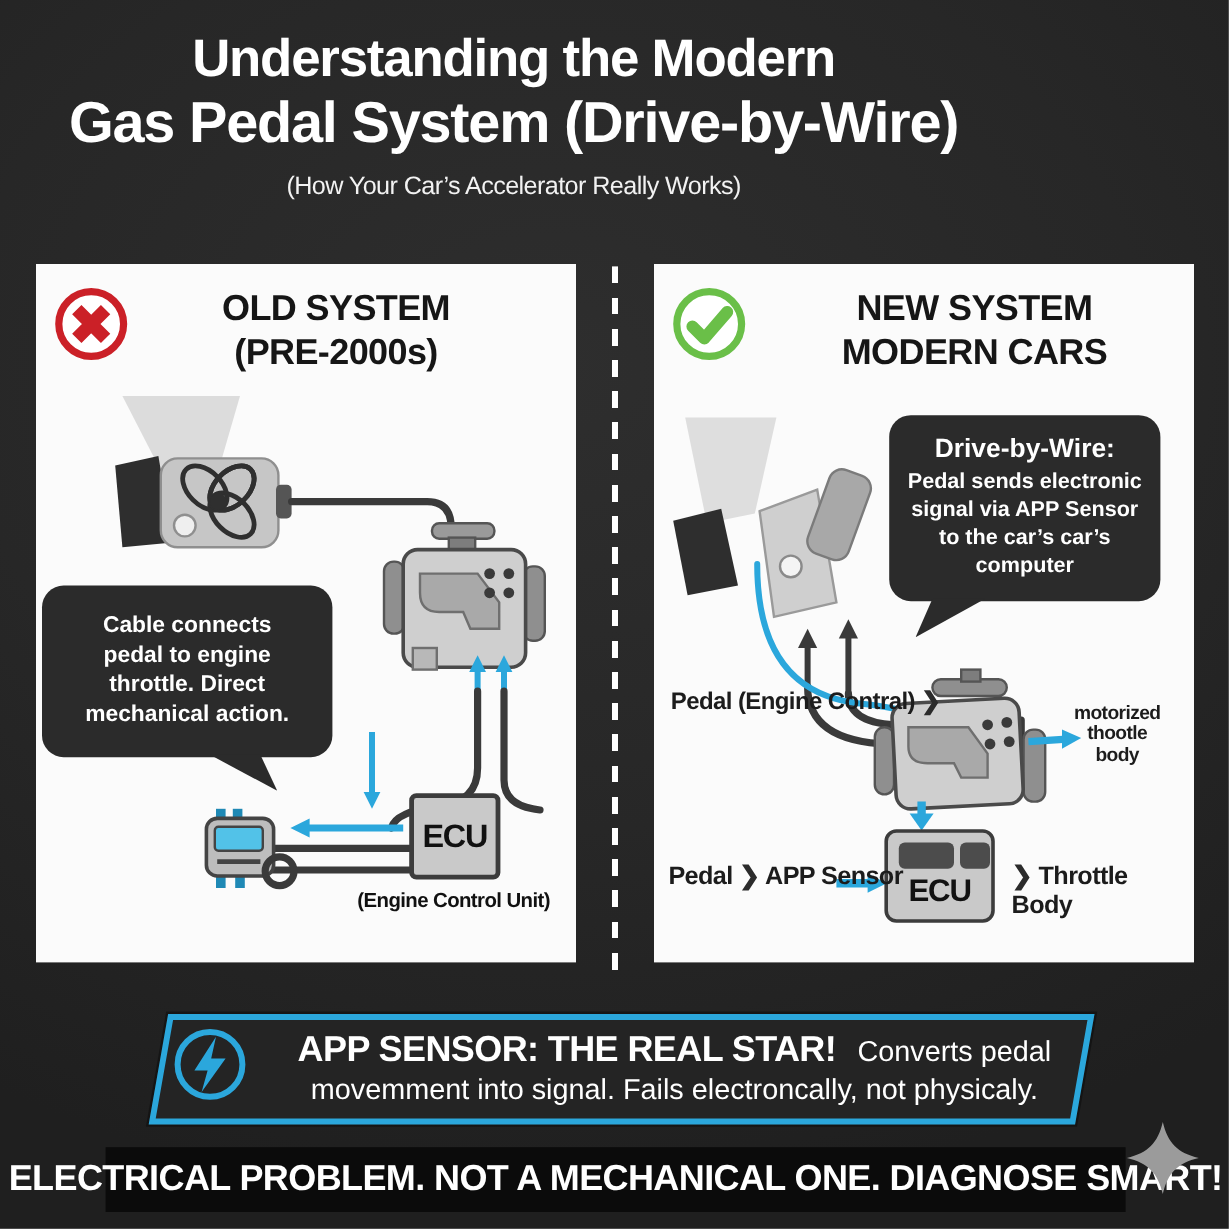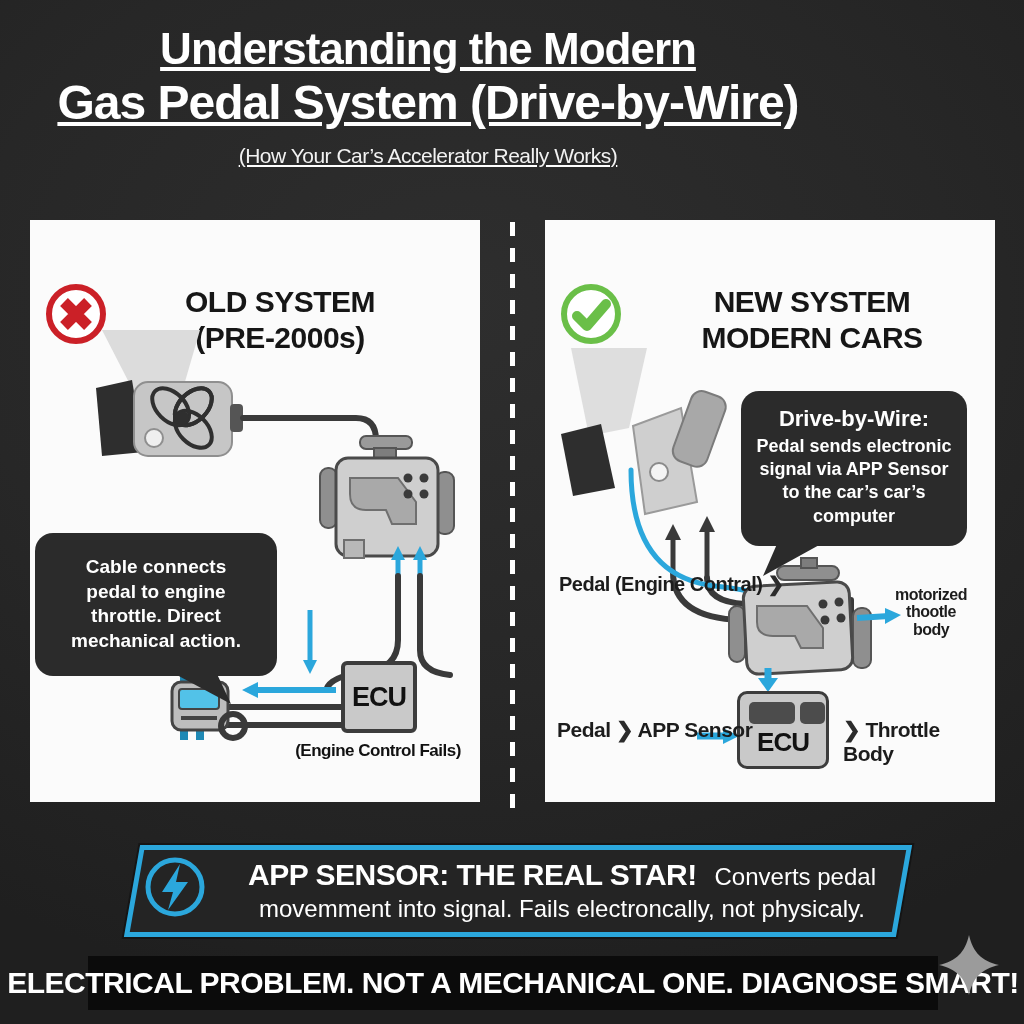--- a/index.html
+++ b/index.html
@@ -5,43 +5,43 @@
   * { margin:0; padding:0; box-sizing:border-box; }
   html,body { width:1024px; height:1024px; }
   body { font-family:"Liberation Sans", sans-serif; }
 
   #poster {
     position:relative; width:1024px; height:1024px; overflow:hidden;
     background: radial-gradient(ellipse 900px 700px at 45% 30%, #2e2e2e 0%, #272727 55%, #1f1f1f 100%);
   }
 
   
-  .hdr { position:absolute; top:24px; left:0; width:856px; text-align:center; color:#fff;text-decoration:underline; }
+  .hdr { position:absolute; top:24px; left:0; width:856px; text-align:center; color:#fff; }
   .hdr .t1 { font-size:44px; font-weight:bold; letter-spacing:-1px; line-height:1.15; }
   .hdr .t2 { font-size:48px; font-weight:bold; letter-spacing:-1px; line-height:1.15; }
   .hdr .sub { margin-top:14px; font-size:21px; font-weight:normal; color:#f2f2f2; letter-spacing:-0.5px; }
 
   
   .panel { position:absolute; top:220px; width:450px; height:582px; background:#fbfbfb; }
   #panel-left  { left:30px; }
   #panel-right { left:545px; }
 
-  .panel-head { position:absolute; top:14px; left:0; width:100%;margin-top:44px; }
+  .panel-head { position:absolute; top:14px; left:0; width:100%; }
   .badge { position:absolute; top:4px; left:14px; width:64px; height:64px; }
   .ptitle { color:#161616; font-weight:bold; font-size:30px; line-height:1.2; letter-spacing:-0.5px; }
   .ptitle-center { text-align:center; padding:6px 20px 0 70px; }
   .ptitle-left { padding:6px 0 0 84px; text-align:center; }
 
   .divider {
     position:absolute; left:510px; top:222px; width:5px; height:598px;
     background: repeating-linear-gradient(to bottom, #ffffff 0 14px, transparent 14px 26px);
   }
 
   
-  .bubble { position:absolute; background:#2b2b2b; color:#ffffff; border-radius:18px; font-weight:bold;margin-top:45px; }
+  .bubble { position:absolute; background:#2b2b2b; color:#ffffff; border-radius:18px; font-weight:bold; }
   .bubble .tail { position:absolute; }
   #bubble-left { left:5px; top:268px; width:242px; padding:22px 24px; font-size:19px; text-align:center; line-height:1.3; }
   #bubble-left .tail { left:140px; top:100%; margin-top:-2px; }
   #bubble-right { left:196px; top:126px; width:226px; padding:14px 10px 18px; text-align:center; }
   #bubble-right .tail { left:22px; top:100%; margin-top:-2px; }
   #bubble-right .bt { font-size:22px; line-height:1.25; }
   #bubble-right .bb { font-size:18px; line-height:1.3; margin-top:2px; }
 
   
   .ecu-left {
@@ -190,21 +190,21 @@
     <div class="bubble" id="bubble-left">
       <span>Cable connects pedal to engine throttle. Direct mechanical action.</span>
       <svg class="tail" width="56" height="30" viewBox="0 0 56 30">
         <polygon points="0,0 42,0 56,30" fill="#2b2b2b"></polygon>
       </svg>
     </div>
 
     <div class="ecu-left">
       <span>ECU</span>
     </div>
-    <div class="ecu-caption">(Engine Control Fails)</div>
+    <div class="ecu-caption">(Engine Control Unit)</div>
   </div>
 
   <div class="divider"></div>
 
   <div class="panel" id="panel-right">
     <div class="panel-head">
       <svg class="badge" viewBox="0 0 64 64">
         <circle cx="32" cy="32" r="27" fill="#ffffff" stroke="#6abf48" stroke-width="6"></circle>
         <path d="M18 34 L28 44 L47 22" fill="none" stroke="#6abf48" stroke-width="10" stroke-linecap="round" stroke-linejoin="round"></path>
       </svg>

